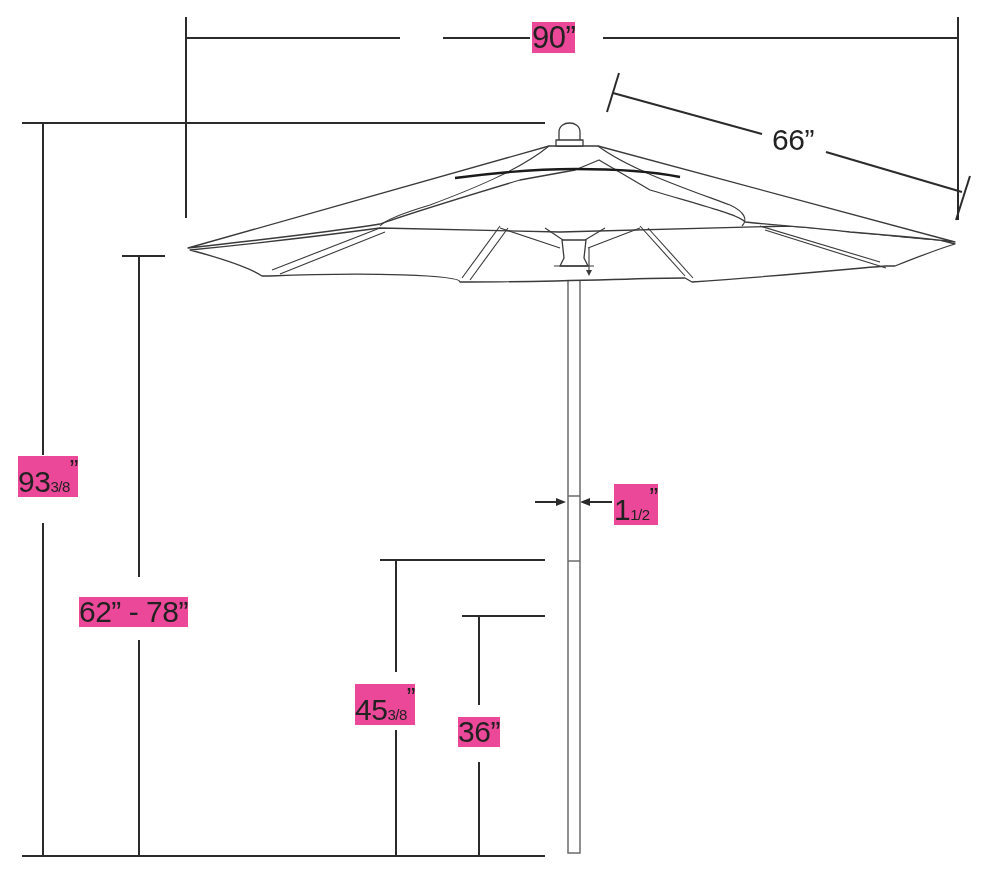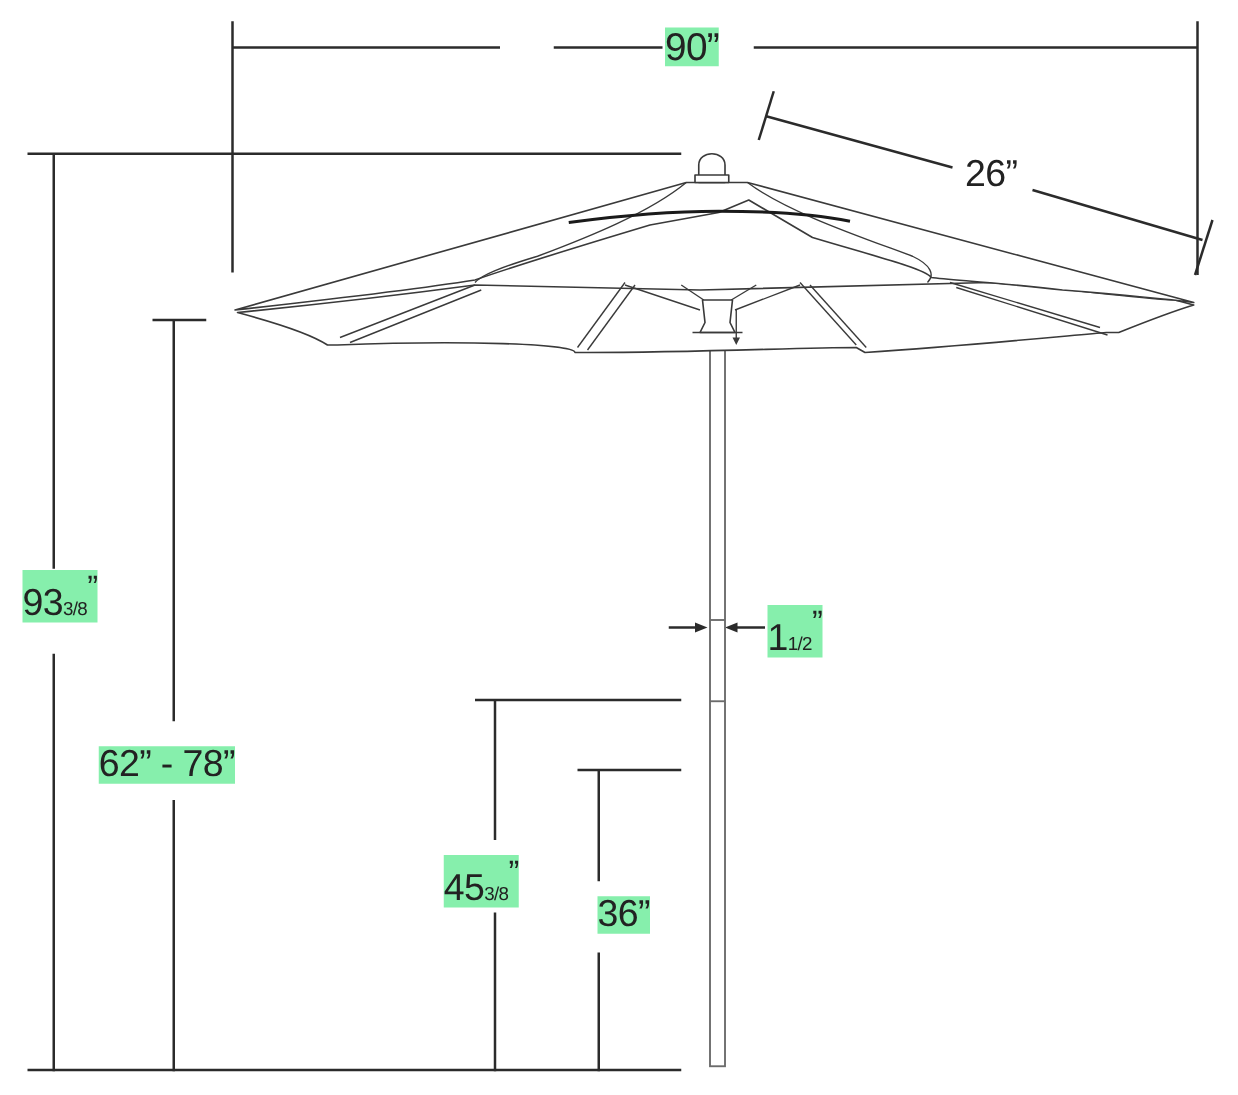--- a/index.html
+++ b/index.html
@@ -3,21 +3,21 @@
   <meta charset="utf-8">
   <style>
     html, body { margin: 0; padding: 0; background: #ffffff; }
     body { width: 990px; height: 876px; position: relative; overflow: hidden; font-family: "Liberation Sans", sans-serif; }
     #diagram { position: absolute; left: 0; top: 0; width: 990px; height: 876px; }
     .dim { stroke: #2b2b2b; stroke-width: 2; fill: none; }
     .outline { stroke: #3a3a3a; stroke-width: 1.3; fill: #ffffff; stroke-linejoin: round; }
     .thin { stroke: #3a3a3a; stroke-width: 1.1; fill: none; }
     .band { stroke: #1a1a1a; stroke-width: 2.4; fill: none; }
     .pole { stroke: #6b6b6b; stroke-width: 1.5; fill: #ffffff; }
-    .label { position: absolute; color: #222222; font-family: "Liberation Sans", sans-serif; white-space: nowrap; line-height: 1; background: #86efac; }
+    .label { position: absolute; color: #222222; font-family: "Liberation Sans", sans-serif; white-space: nowrap; line-height: 1; background: #ec4899; }
     .big { font-size: 30px; letter-spacing: -0.5px; }
     .frac { font-size: 15px; }
     .quote { font-size: 26px; vertical-align: 14px; }
   </style>
 </head>
 <body>
 
 <svg id="diagram" viewBox="0 0 990 876" xmlns="http://www.w3.org/2000/svg">
 
   <g>
@@ -108,34 +108,34 @@
     <line class="thin" x1="589" y1="248" x2="589" y2="272"></line>
     <polygon points="589,276 586,270 592,270" fill="#3a3a3a"></polygon>
   </g>
 </svg>
 
 <div class="label big" style="left:532px; top:22px; font-size:31px;">
   <span>90</span><span>”</span>
 </div>
 
 <div class="label big" style="left:772px; top:125px; background:transparent;">
-  <span>26</span><span>”</span>
+  <span>66</span><span>”</span>
 </div>
 
 <div class="label big" style="left:18px; top:456px;">
   <span>93</span><span class="frac">3/8</span><span class="quote">”</span>
 </div>
 
 <div class="label big" style="left:79px; top:597px;">
   <span>62” - 78”</span>
 </div>
 
 <div class="label big" style="left:614px; top:484px;">
   <span>1</span><span class="frac">1/2</span><span class="quote">”</span>
 </div>
 
 <div class="label big" style="left:355px; top:684px;">
   <span>45</span><span class="frac">3/8</span><span class="quote">”</span>
 </div>
 
-<div class="label big" style="left:458px; top:717px;margin-left:20px;">
+<div class="label big" style="left:458px; top:717px;">
   <span>36</span><span>”</span>
 </div>
 
 </body></html>

